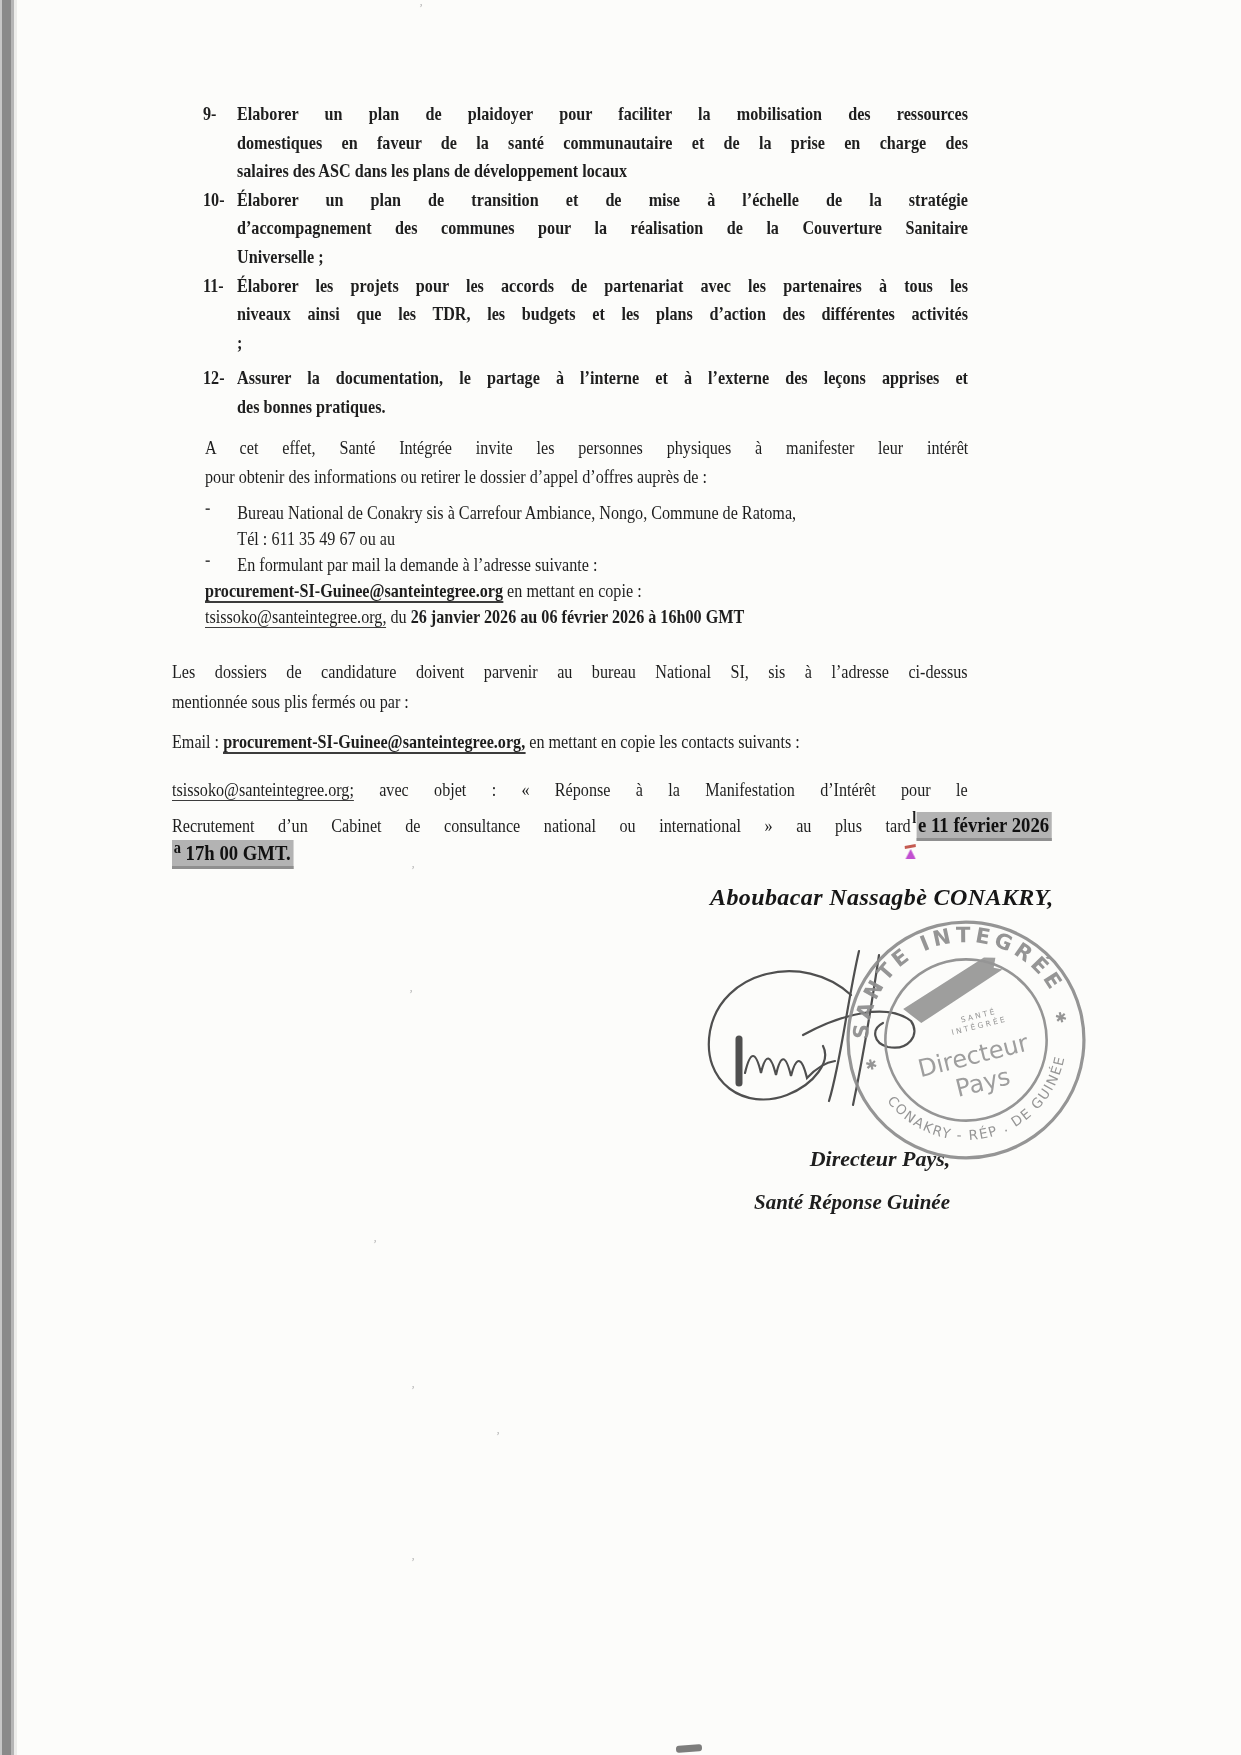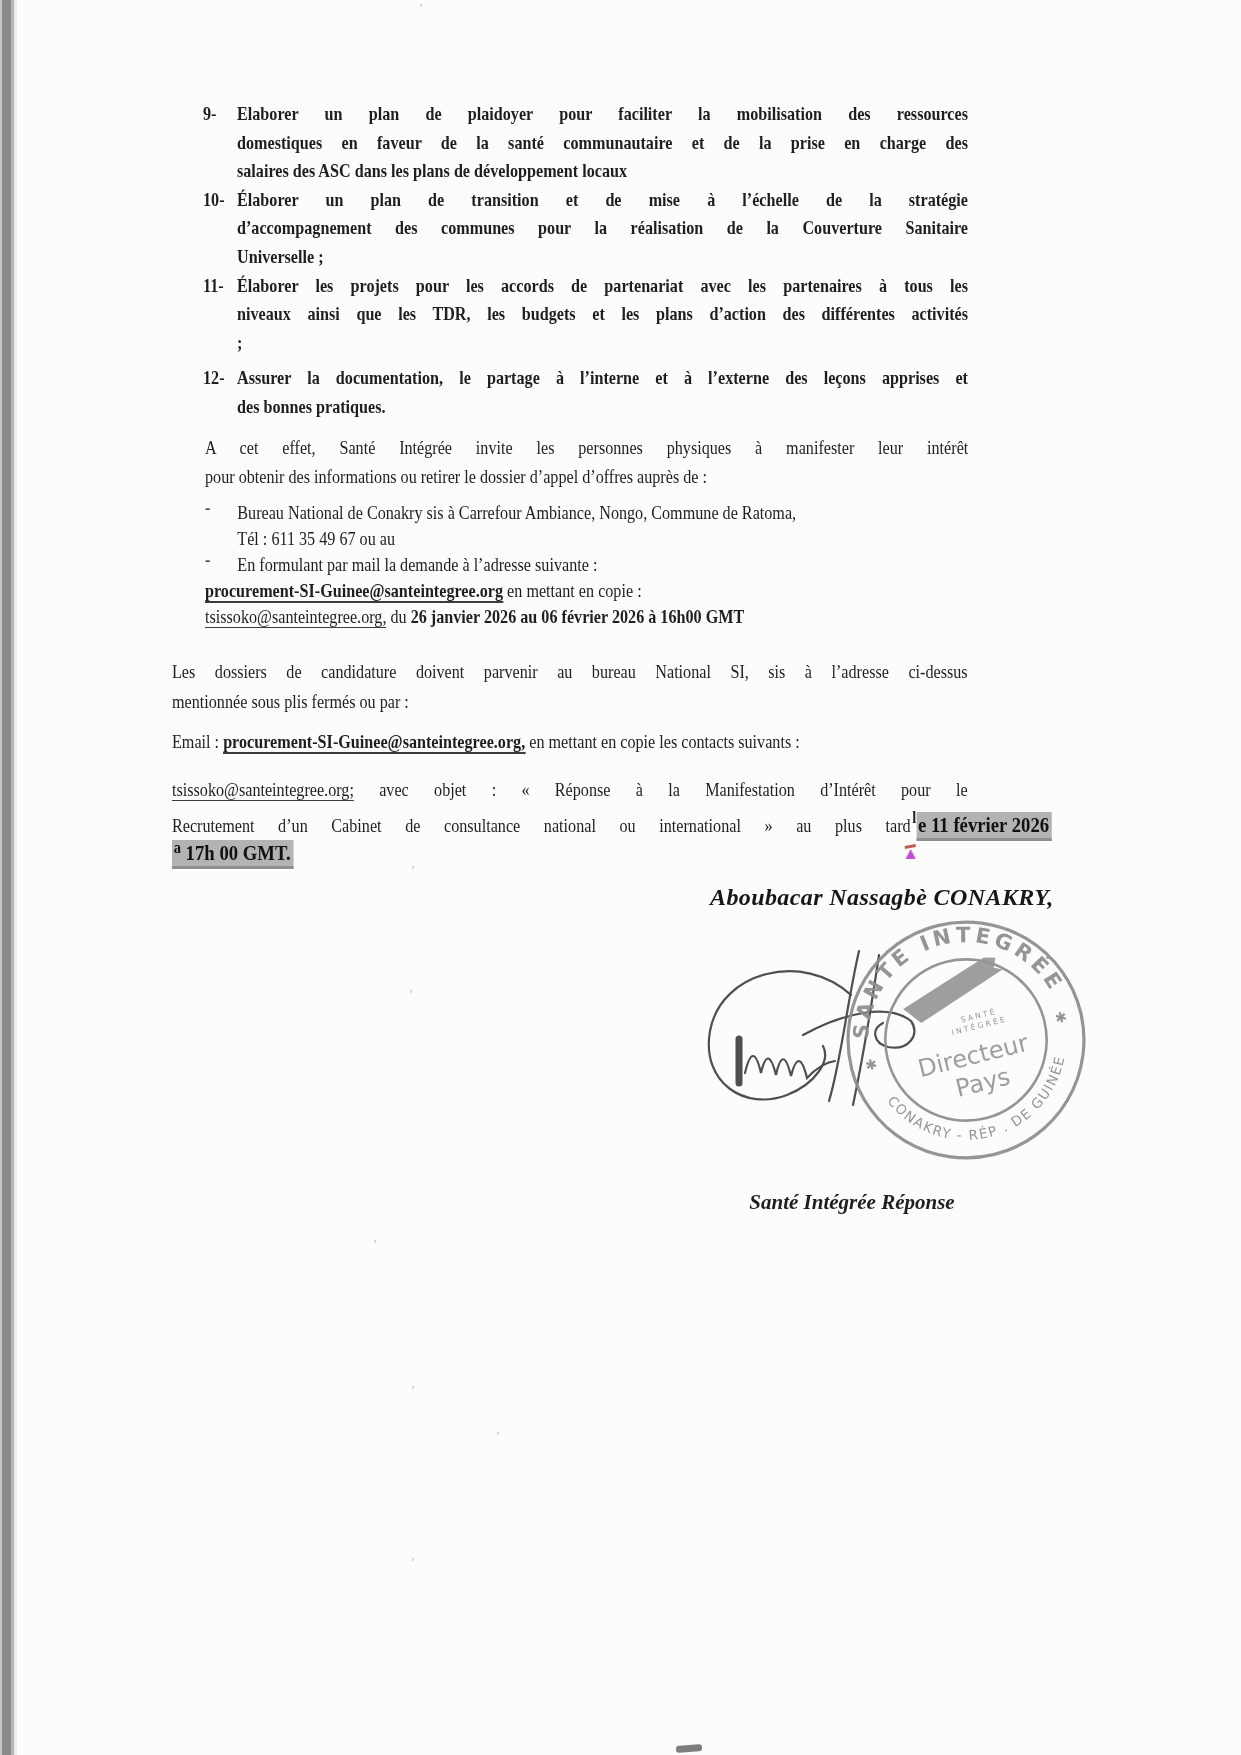--- a/index.html
+++ b/index.html
@@ -132,21 +132,22 @@
     <span class="lnk">tsissoko@santeintegree.org;</span><span> avec objet : « Réponse à la Manifestation d’Intérêt pour le</span>
   </div>
   <div class="objet2 scl">
     <span class="l2text">Recrutement d’un Cabinet de consultance national ou international » au plus tard</span><span class="insmark"><span class="reddash"></span><span class="caretmark"></span></span><span class="supins">l</span><span class="hl">e 11 février 2026</span>
   </div>
   <div class="objet3 scl">
     <span class="hl"><span class="supins">a</span><span> 17h 00 GMT.</span></span>
   </div>
 
   <div class="signame">Aboubacar Nassagbè CONAKRY,</div>
-  <div class="role2">Santé Intégrée Réponse</div>
+  <div class="role1">Directeur Pays,</div>
+  <div class="role2">Santé Réponse Guinée</div>
 
   <svg class="sigsvg" width="240" height="170" viewBox="0 0 240 170">
     <g fill="none" stroke="#4f4f4f" stroke-width="2.2" stroke-linecap="round">
       <path d="M 168,52 C 120,8 38,28 27,88 C 18,140 62,168 104,152 C 132,141 148,118 140,103"></path>
       <path d="M 62,130 Q 70,96 78,130 Q 85,100 93,132 Q 100,100 108,133 Q 116,102 124,135 Q 138,120 152,118"></path>
       <path d="M 56,96 L 56,140" stroke-width="7"></path>
       <path d="M 176,8 C 164,60 158,118 146,158"></path>
       <path d="M 196,12 C 188,66 178,124 170,162"></path>
       <path d="M 120,92 C 160,70 205,60 228,78 C 238,92 225,108 205,104 C 190,100 188,86 200,80"></path>
     </g>

